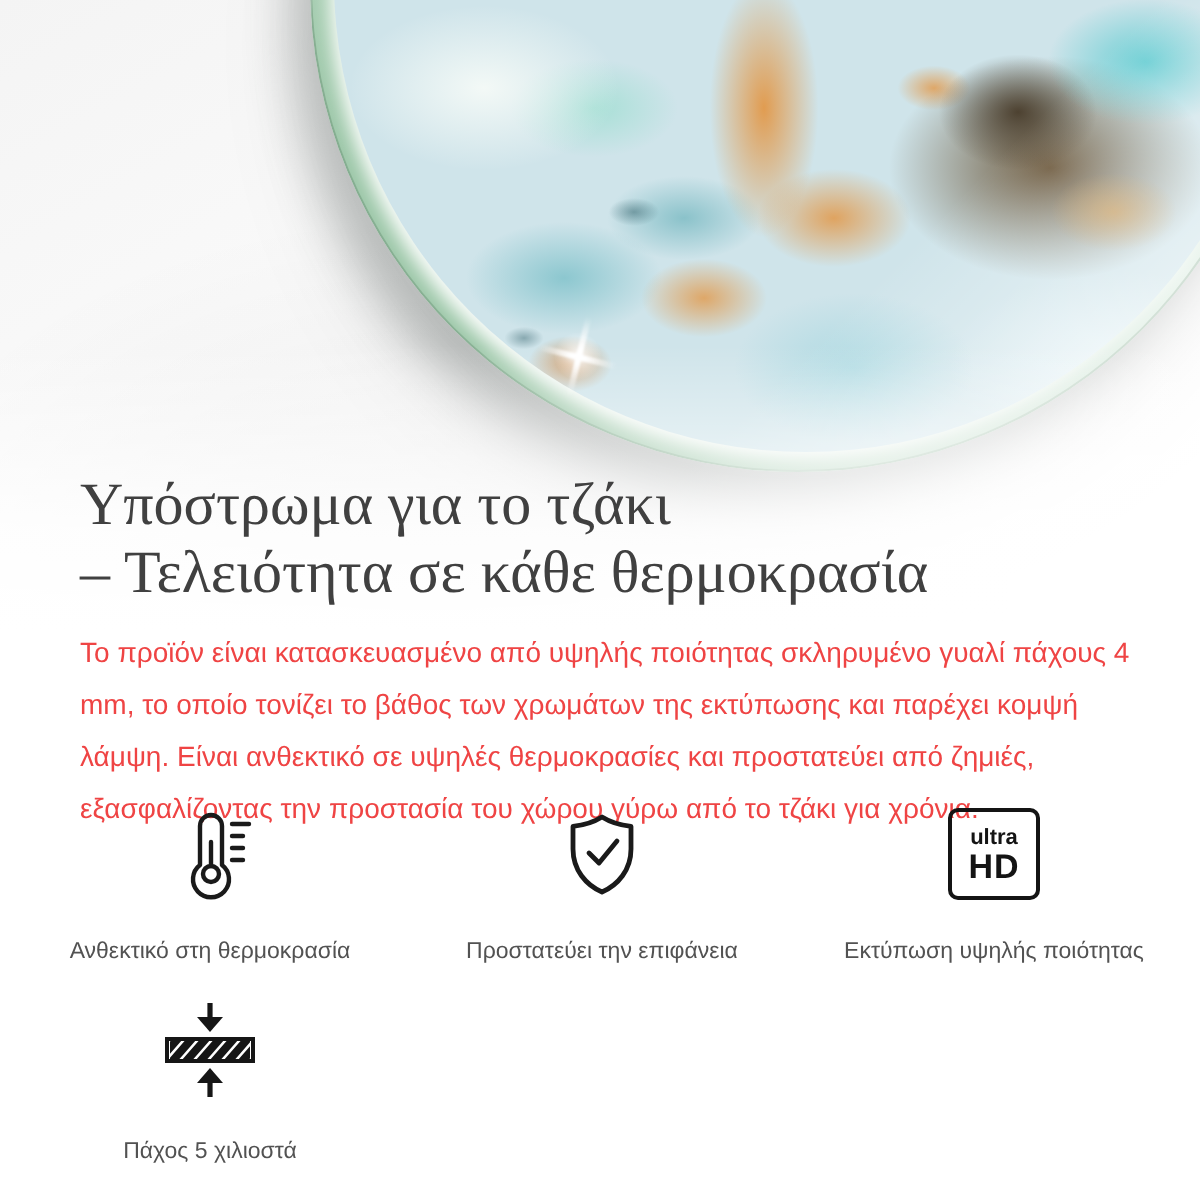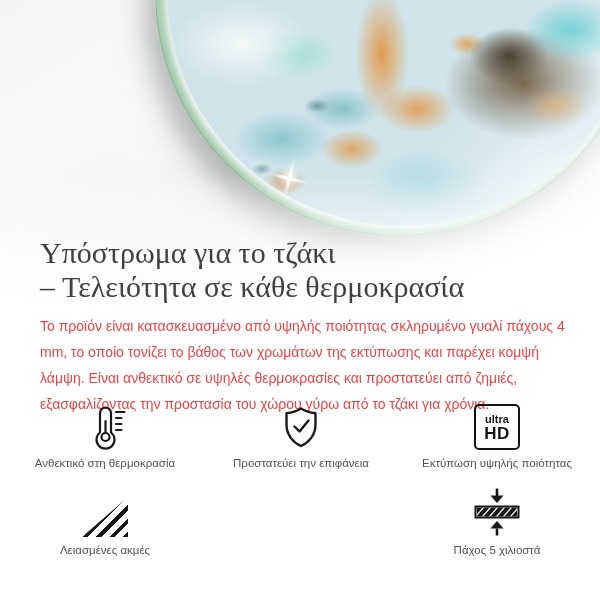--- a/index.html
+++ b/index.html
@@ -63,21 +63,21 @@
   h1 { font-family:"Liberation Serif", serif; font-weight:400; color:#404040;
        font-size:30px; line-height:34px; letter-spacing:0; }
   h1 .line { display:block; }
   .desc { margin-top:9px; font-size:14px; line-height:26px; color:#ef4444; width:530px; }
 
   
   .features { position:absolute; left:0; top:398px; width:600px;
     display:flex; flex-wrap:wrap; justify-content:space-between; padding:0 12px 0 14px; }
   .feature { width:182px; display:flex; flex-direction:column; align-items:center; margin-bottom:16px; }
   .ficon { height:52px; display:flex; align-items:flex-end; justify-content:center; }
-  .flabel { margin-top:7px; font-size:11.5px; color:#525252; white-space:nowrap; }
+  .flabel { margin-top:20px; font-size:11.5px; color:#525252; white-space:nowrap; }
   svg { display:block; }
 
   .hd-badge { width:46px; height:46px; border:2.5px solid #141414; border-radius:5px;
     display:flex; flex-direction:column; align-items:center; justify-content:center; color:#141414; }
   .hd-badge .t1 { font-size:11px; font-weight:700; line-height:12px; }
   .hd-badge .t2 { font-size:17px; font-weight:800; line-height:17px; letter-spacing:0.5px; }
 
   .edges-tri { width:46px; height:40px;
     background:repeating-linear-gradient(135deg, #161616 0 4px, rgba(0,0,0,0) 4px 9.5px);
     clip-path:polygon(0 100%, 100% 0, 100% 100%); }
@@ -133,26 +133,20 @@
       <div class="ficon">
         <div class="hd-badge">
           <span class="t1">ultra</span>
           <span class="t2">HD</span>
         </div>
       </div>
       <div class="flabel">Εκτύπωση υψηλής ποιότητας</div>
     </div>
 
 
-    <div class="feature">
-      <div class="ficon">
-        <div class="edges-tri"></div>
-      </div>
-      <div class="flabel">Λειασμένες ακμές</div>
-    </div>
 
     <div class="feature">
       <div class="ficon">
         <svg width="48" height="50" viewBox="0 0 48 50" fill="none">
           <line x1="24" y1="1.5" x2="24" y2="9" stroke="#161616" stroke-width="2.6"></line>
           <polygon points="17.5,8.5 30.5,8.5 24,16" fill="#161616"></polygon>
           <rect x="2.5" y="19.5" width="43" height="11" stroke="#161616" stroke-width="2"></rect>
           <clipPath id="barclip">
               <rect x="4" y="20.5" width="40" height="9"></rect>
             </clipPath>

